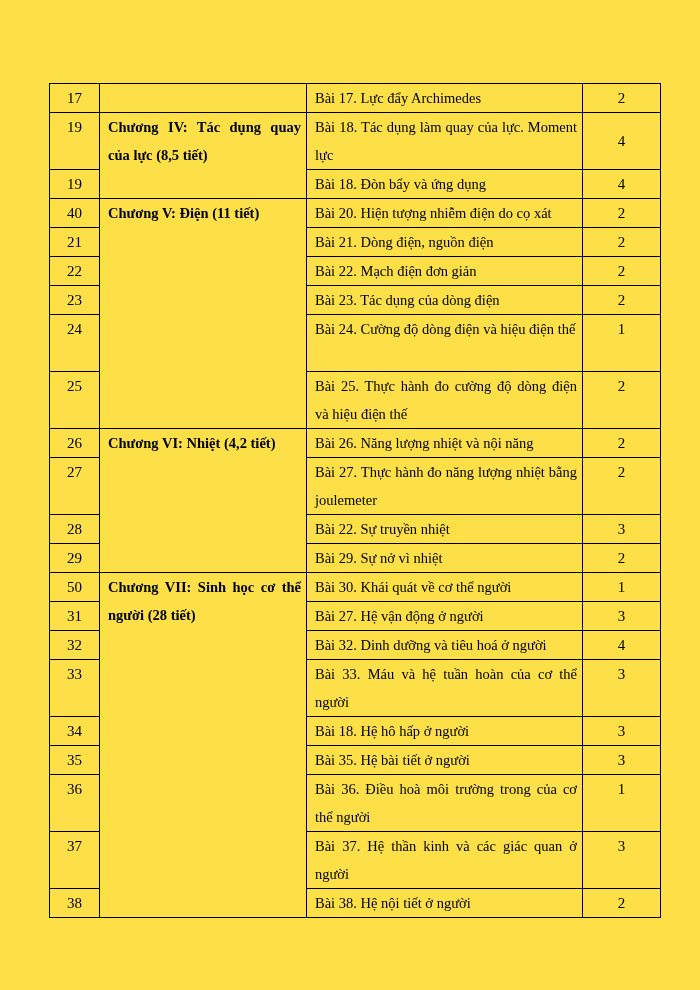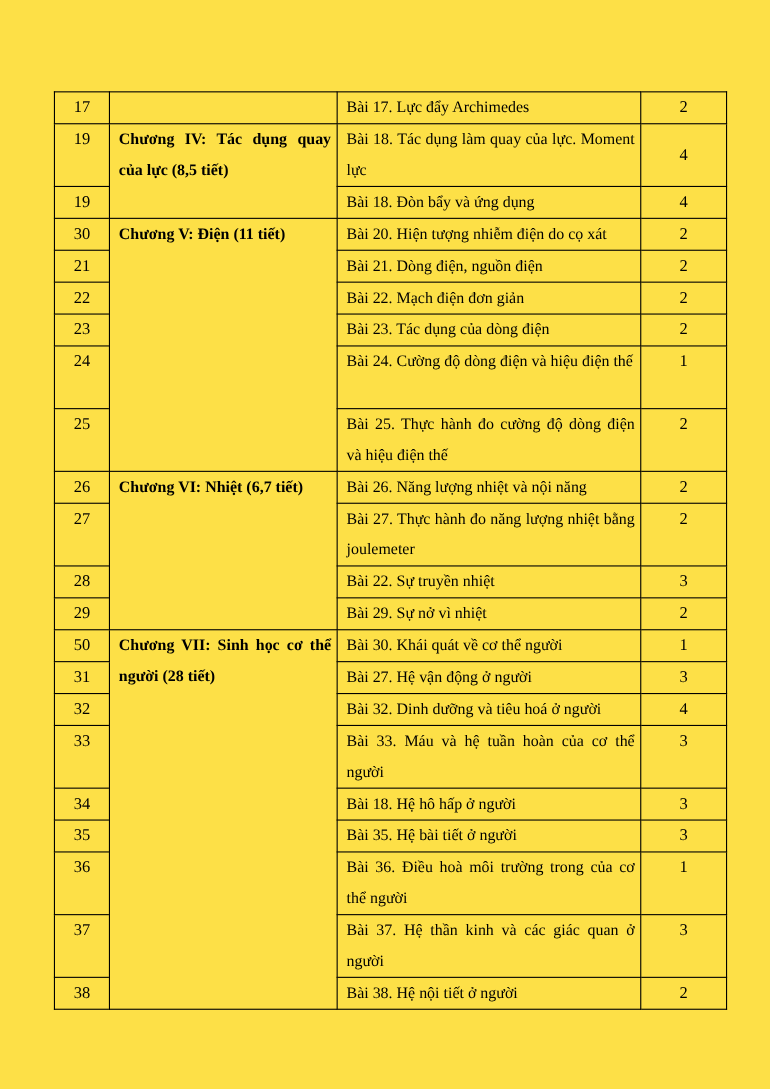--- a/index.html
+++ b/index.html
@@ -83,21 +83,21 @@
           <td class="chapter" rowspan="2">Chương IV: Tác dụng quay của lực (8,5 tiết)</td>
           <td class="lesson">Bài 18. Tác dụng làm quay của lực. Moment lực</td>
           <td class="periods middle">4</td>
         </tr>
         <tr style="height: 28px;">
           <td class="stt">19</td>
           <td class="lesson">Bài 18. Đòn bẩy và ứng dụng</td>
           <td class="periods">4</td>
         </tr>
         <tr style="height: 28px;">
-          <td class="stt">30</td>
+          <td class="stt">40</td>
           <td class="chapter" rowspan="6">Chương V: Điện (11 tiết)</td>
           <td class="lesson">Bài 20. Hiện tượng nhiễm điện do cọ xát</td>
           <td class="periods">2</td>
         </tr>
         <tr style="height: 28px;">
           <td class="stt">21</td>
           <td class="lesson">Bài 21. Dòng điện, nguồn điện</td>
           <td class="periods">2</td>
         </tr>
         <tr style="height: 28px;">
@@ -115,21 +115,21 @@
           <td class="lesson">Bài 24. Cường độ dòng điện và hiệu điện thế</td>
           <td class="periods">1</td>
         </tr>
         <tr style="height: 57px;">
           <td class="stt">25</td>
           <td class="lesson">Bài 25. Thực hành đo cường độ dòng điện và hiệu điện thế</td>
           <td class="periods">2</td>
         </tr>
         <tr style="height: 28px;">
           <td class="stt">26</td>
-          <td class="chapter" rowspan="4">Chương VI: Nhiệt (6,7 tiết)</td>
+          <td class="chapter" rowspan="4">Chương VI: Nhiệt (4,2 tiết)</td>
           <td class="lesson">Bài 26. Năng lượng nhiệt và nội năng</td>
           <td class="periods">2</td>
         </tr>
         <tr style="height: 57px;">
           <td class="stt">27</td>
           <td class="lesson">Bài 27. Thực hành đo năng lượng nhiệt bằng joulemeter</td>
           <td class="periods">2</td>
         </tr>
         <tr style="height: 28px;">
           <td class="stt">28</td>

